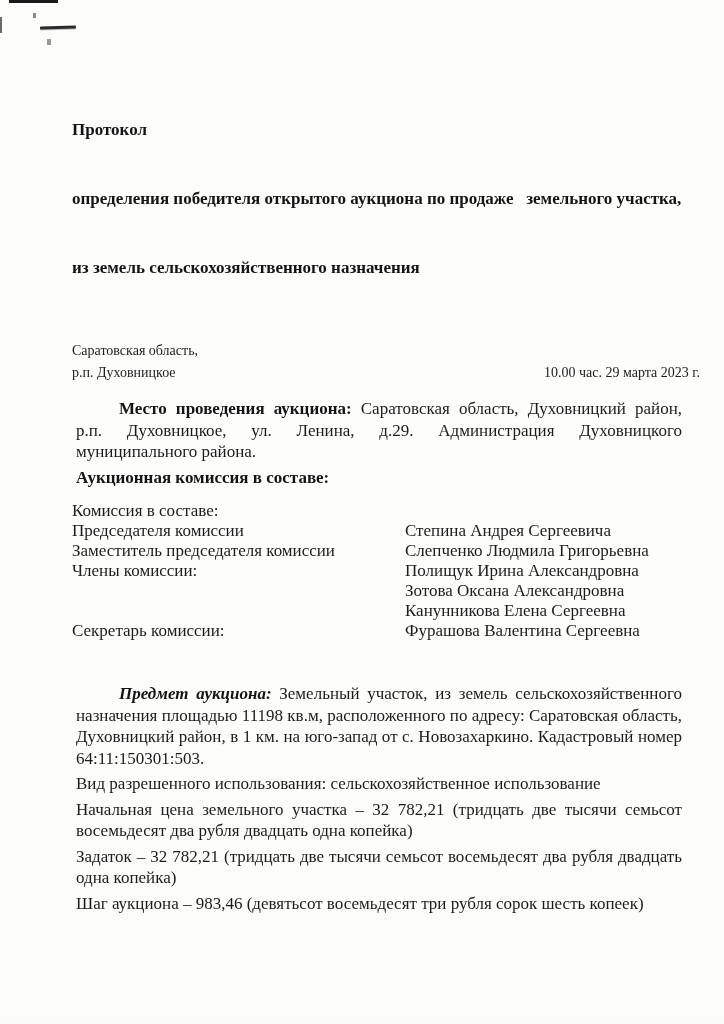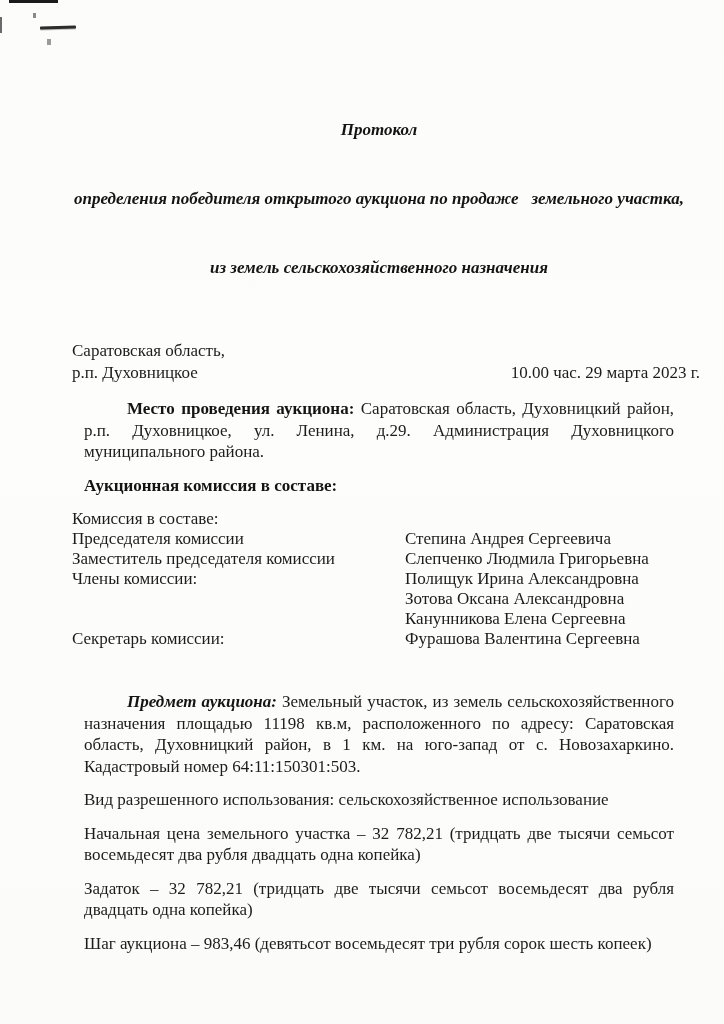--- a/index.html
+++ b/index.html
@@ -6,28 +6,28 @@
   body{
     width:724px;height:1024px;overflow:hidden;position:relative;
     background:#fdfdfc;
     background-image:linear-gradient(180deg,#fcfcfa 0%,#fdfdfc 40%,#fbfbf9 100%);
     font-family:"Liberation Serif","DejaVu Serif",serif;
     color:#1c1c1c;
     -webkit-font-smoothing:antialiased;
   }
   .page{padding:72px 38px 0 72px;}
   .title{
-    text-align:center;font-weight:bold;font-size:17px;line-height:23px;
-    color:#141414;white-space:pre-wrap;font-style:italic;
+    font-weight:bold;font-size:17px;line-height:23px;
+    color:#141414;white-space:pre-wrap;
   }
-  .loc-block{margin-top:15px;font-size:17px;line-height:22px;}
+  .loc-block{margin-top:15px;font-size:14px;line-height:22px;}
   .loc-row{display:flex;justify-content:space-between;align-items:baseline;gap:27px;}
   .date{padding-right:0px;margin-right:-14px;}
   .body-text{font-size:17px;line-height:21.5px;}
-  p{margin:12px;text-align:justify;}
+  p{margin:4px;text-align:justify;}
   p.ind{text-indent:43px;}
   .b{font-weight:bold;color:#141414;}
   .bi{font-weight:bold;font-style:italic;color:#141414;}
   .sec-head{font-weight:bold;text-align:left;color:#141414;}
   .intro{margin-top:14px;}
   .commission{margin-top:13px;line-height:20px;}
   .c-row{display:grid;grid-template-columns:333px 1fr;}
   .after-gap{margin-top:42px;}
   
   .art{position:absolute;background:#1a1a1a;}

